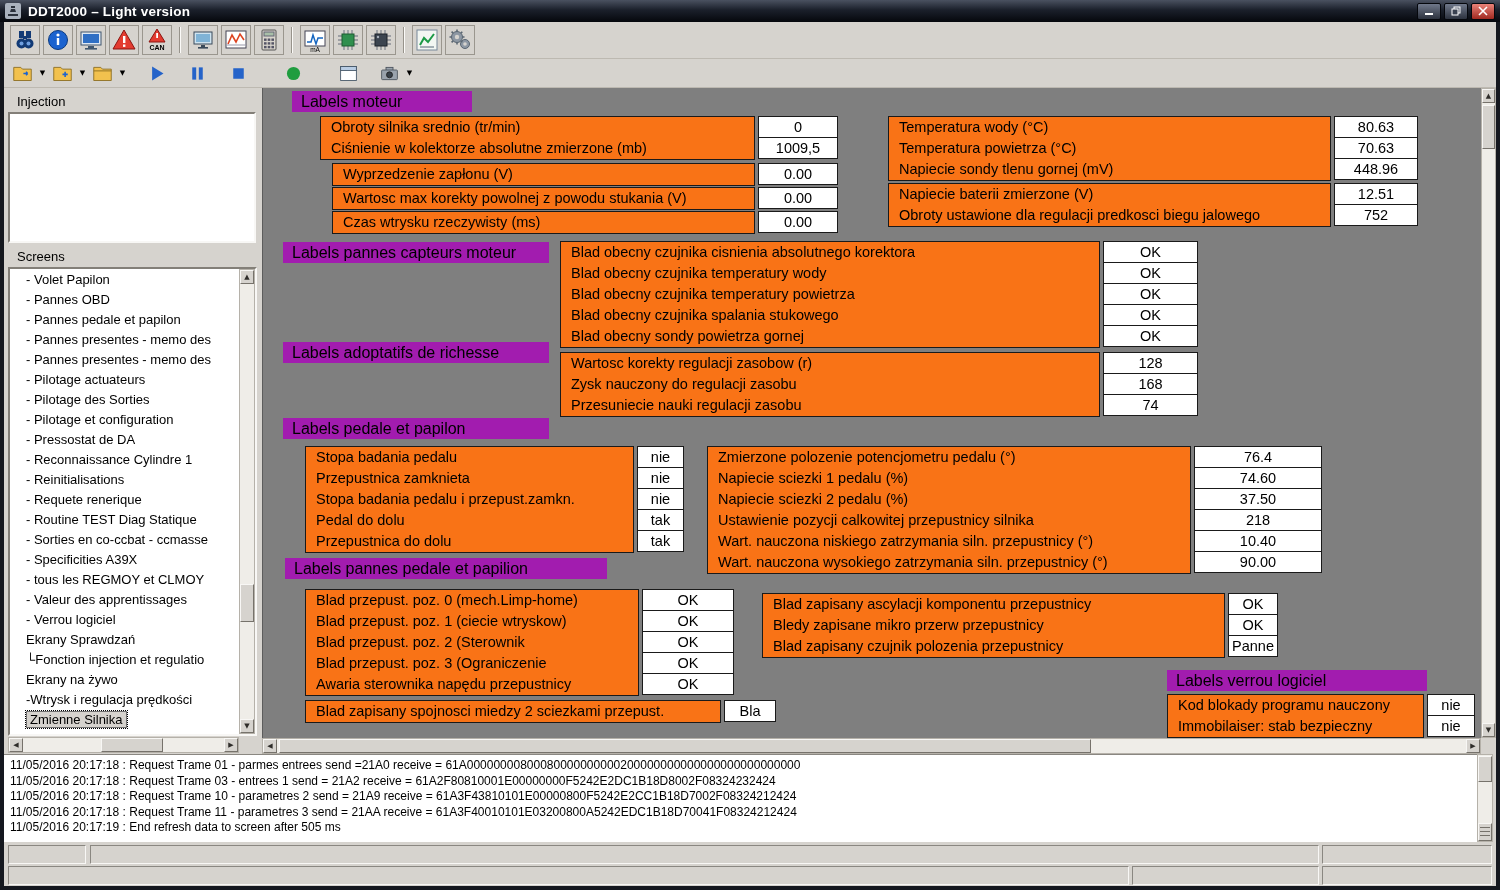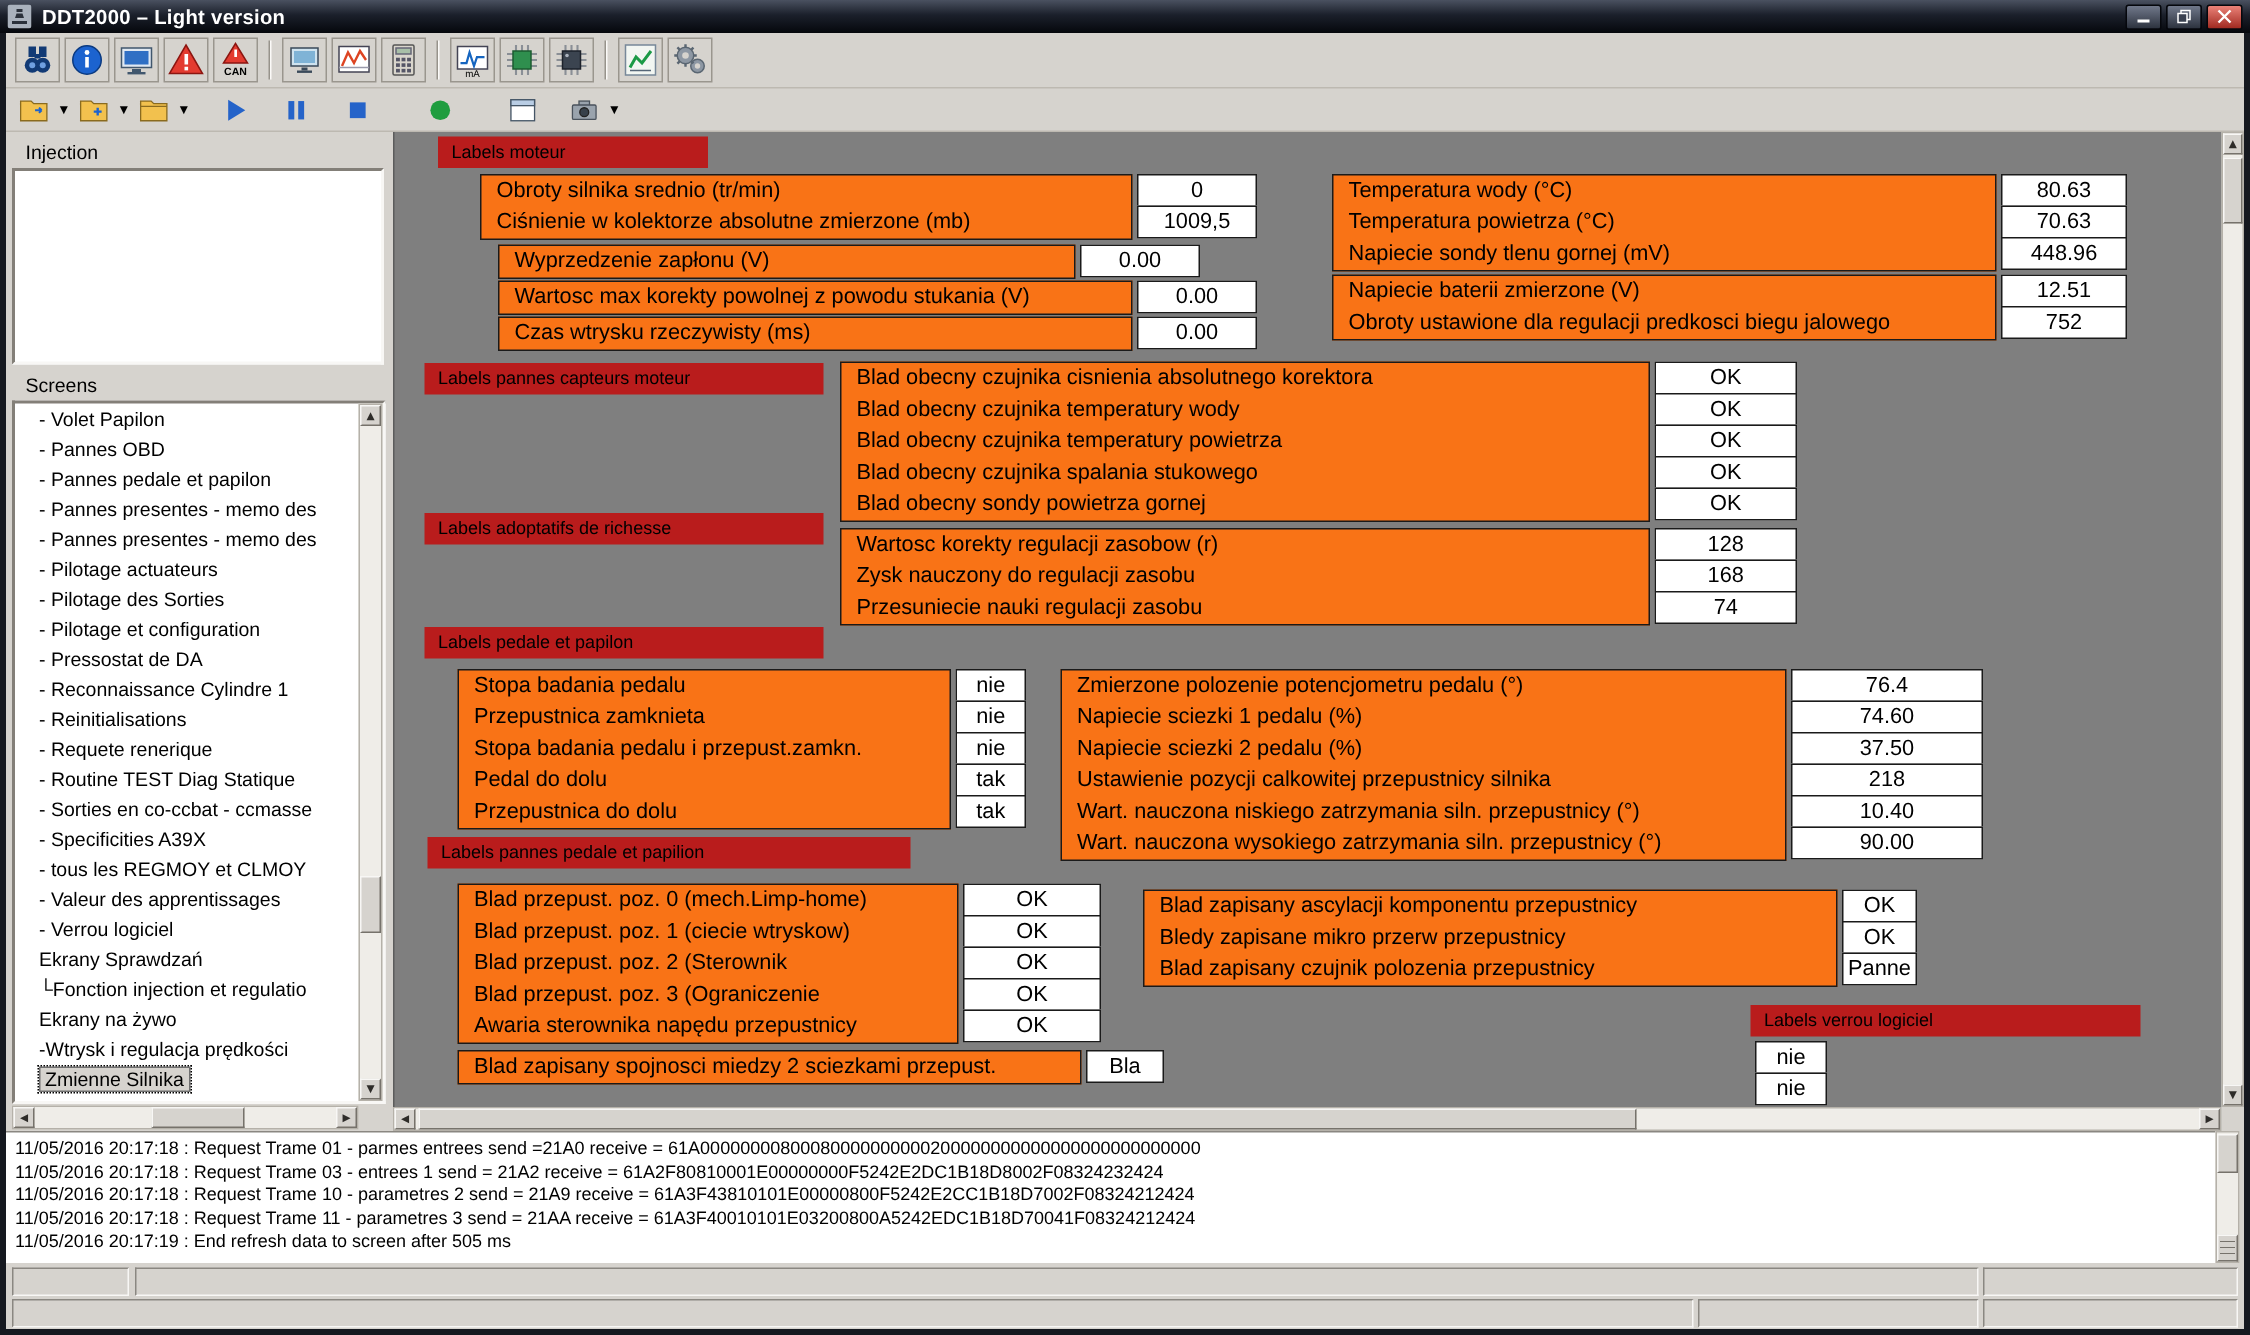--- a/index.html
+++ b/index.html
@@ -39,21 +39,21 @@
   .side-caption { position:absolute; font-size:13px; color:#000; }
   .sunken { position:absolute; background:#fff;
     border-top:2px solid #837f78; border-left:2px solid #837f78;
     border-right:2px solid #f8f7f5; border-bottom:2px solid #f8f7f5; }
   .side-items { position:absolute; left:10px; top:270px; width:228px; height:462px; overflow:hidden; }
   .side-item { height:20px; line-height:20px; font-size:13px; white-space:nowrap; padding-left:16px; color:#000; }
   .side-item.selected .side-item-label { background:#d6d3ce; border:1px solid #6f6f6f; outline:1px dotted #000; padding:0 3px; }
 
   
   .main-bg { position:absolute; left:262px; top:88px; width:1234px; height:666px; background:#7f7f7f; border-left:1px solid #5c5c5c; }
-  .ylabel { position:absolute; height:21px; background:#b91c1c; color:#000; font-size:12px; line-height:21px; padding-left:9px; white-space:nowrap; overflow:hidden; }
+  .ylabel { position:absolute; height:21px; background:#a21caf; color:#000; font-size:16px; line-height:21px; padding-left:9px; white-space:nowrap; overflow:hidden; }
   .panel { position:absolute; display:flex; align-items:flex-start; font-size:14.5px; }
   .p-labels { flex:1 1 auto; background:#f97316; border:1px solid #1a1a1a; overflow:hidden; }
   .p-label { height:21px; line-height:21px; padding:0 10px; white-space:nowrap; overflow:hidden; color:#000; }
   .p-values { flex:0 0 auto; margin-left:3px; }
   .p-value { height:22px; line-height:20px; background:#fff; border:1px solid #1a1a1a; text-align:center;
     margin-top:-1px; color:#000; font-size:14.5px; white-space:nowrap; overflow:hidden; }
   .p-values .p-value:first-child { margin-top:0; }
 
   
   .sb { position:absolute; background:#efede8; border:1px solid #b5b1a9; display:flex; }
@@ -358,21 +358,21 @@
   <div class="panel" style="left:320px; top:116px; width:518px;">
     <div class="p-labels">
         <div class="p-label">Obroty silnika srednio (tr/min)</div>
         <div class="p-label">Ciśnienie w kolektorze absolutne zmierzone (mb)</div>
       </div>
       <div class="p-values" style="width: 80px;">
         <div class="p-value">0</div>
         <div class="p-value">1009,5</div>
       </div>
   </div>
-  <div class="panel" style="left:332px; top:163px; width:468px;">
+  <div class="panel" style="left:332px; top:163px; width:506px;">
     <div class="p-labels">
         <div class="p-label">Wyprzedzenie zapłonu (V)</div>
       </div>
       <div class="p-values" style="width: 80px;">
         <div class="p-value">0.00</div>
       </div>
   </div>
   <div class="panel" style="left:332px; top:187px; width:506px;">
     <div class="p-labels">
         <div class="p-label">Wartosc max korekty powolnej z powodu stukania (V)</div>
@@ -503,20 +503,24 @@
   </div>
   <div class="panel" style="left:305px; top:700px; width:471px;">
     <div class="p-labels">
         <div class="p-label">Blad zapisany spojnosci miedzy 2 sciezkami przepust.</div>
       </div>
       <div class="p-values" style="width: 52px;">
         <div class="p-value">Bla</div>
       </div>
   </div>
   <div class="panel" style="left:1167px; top:694px; width:308px;">
+    <div class="p-labels">
+        <div class="p-label">Kod blokady programu nauczony</div>
+        <div class="p-label">Immobilaiser: stab bezpieczny</div>
+      </div>
       <div class="p-values" style="width: 48px;">
         <div class="p-value">nie</div>
         <div class="p-value">nie</div>
       </div>
   </div>
 
   <div class="sb v" style="left:1481px; top:88px; width:15px; height:650px;">
     <div class="sb-btn">▲</div>
     <div class="sb-track">
       <div class="sb-thumb" style="left:0; right:0; top:2px; height:44px;"></div>

